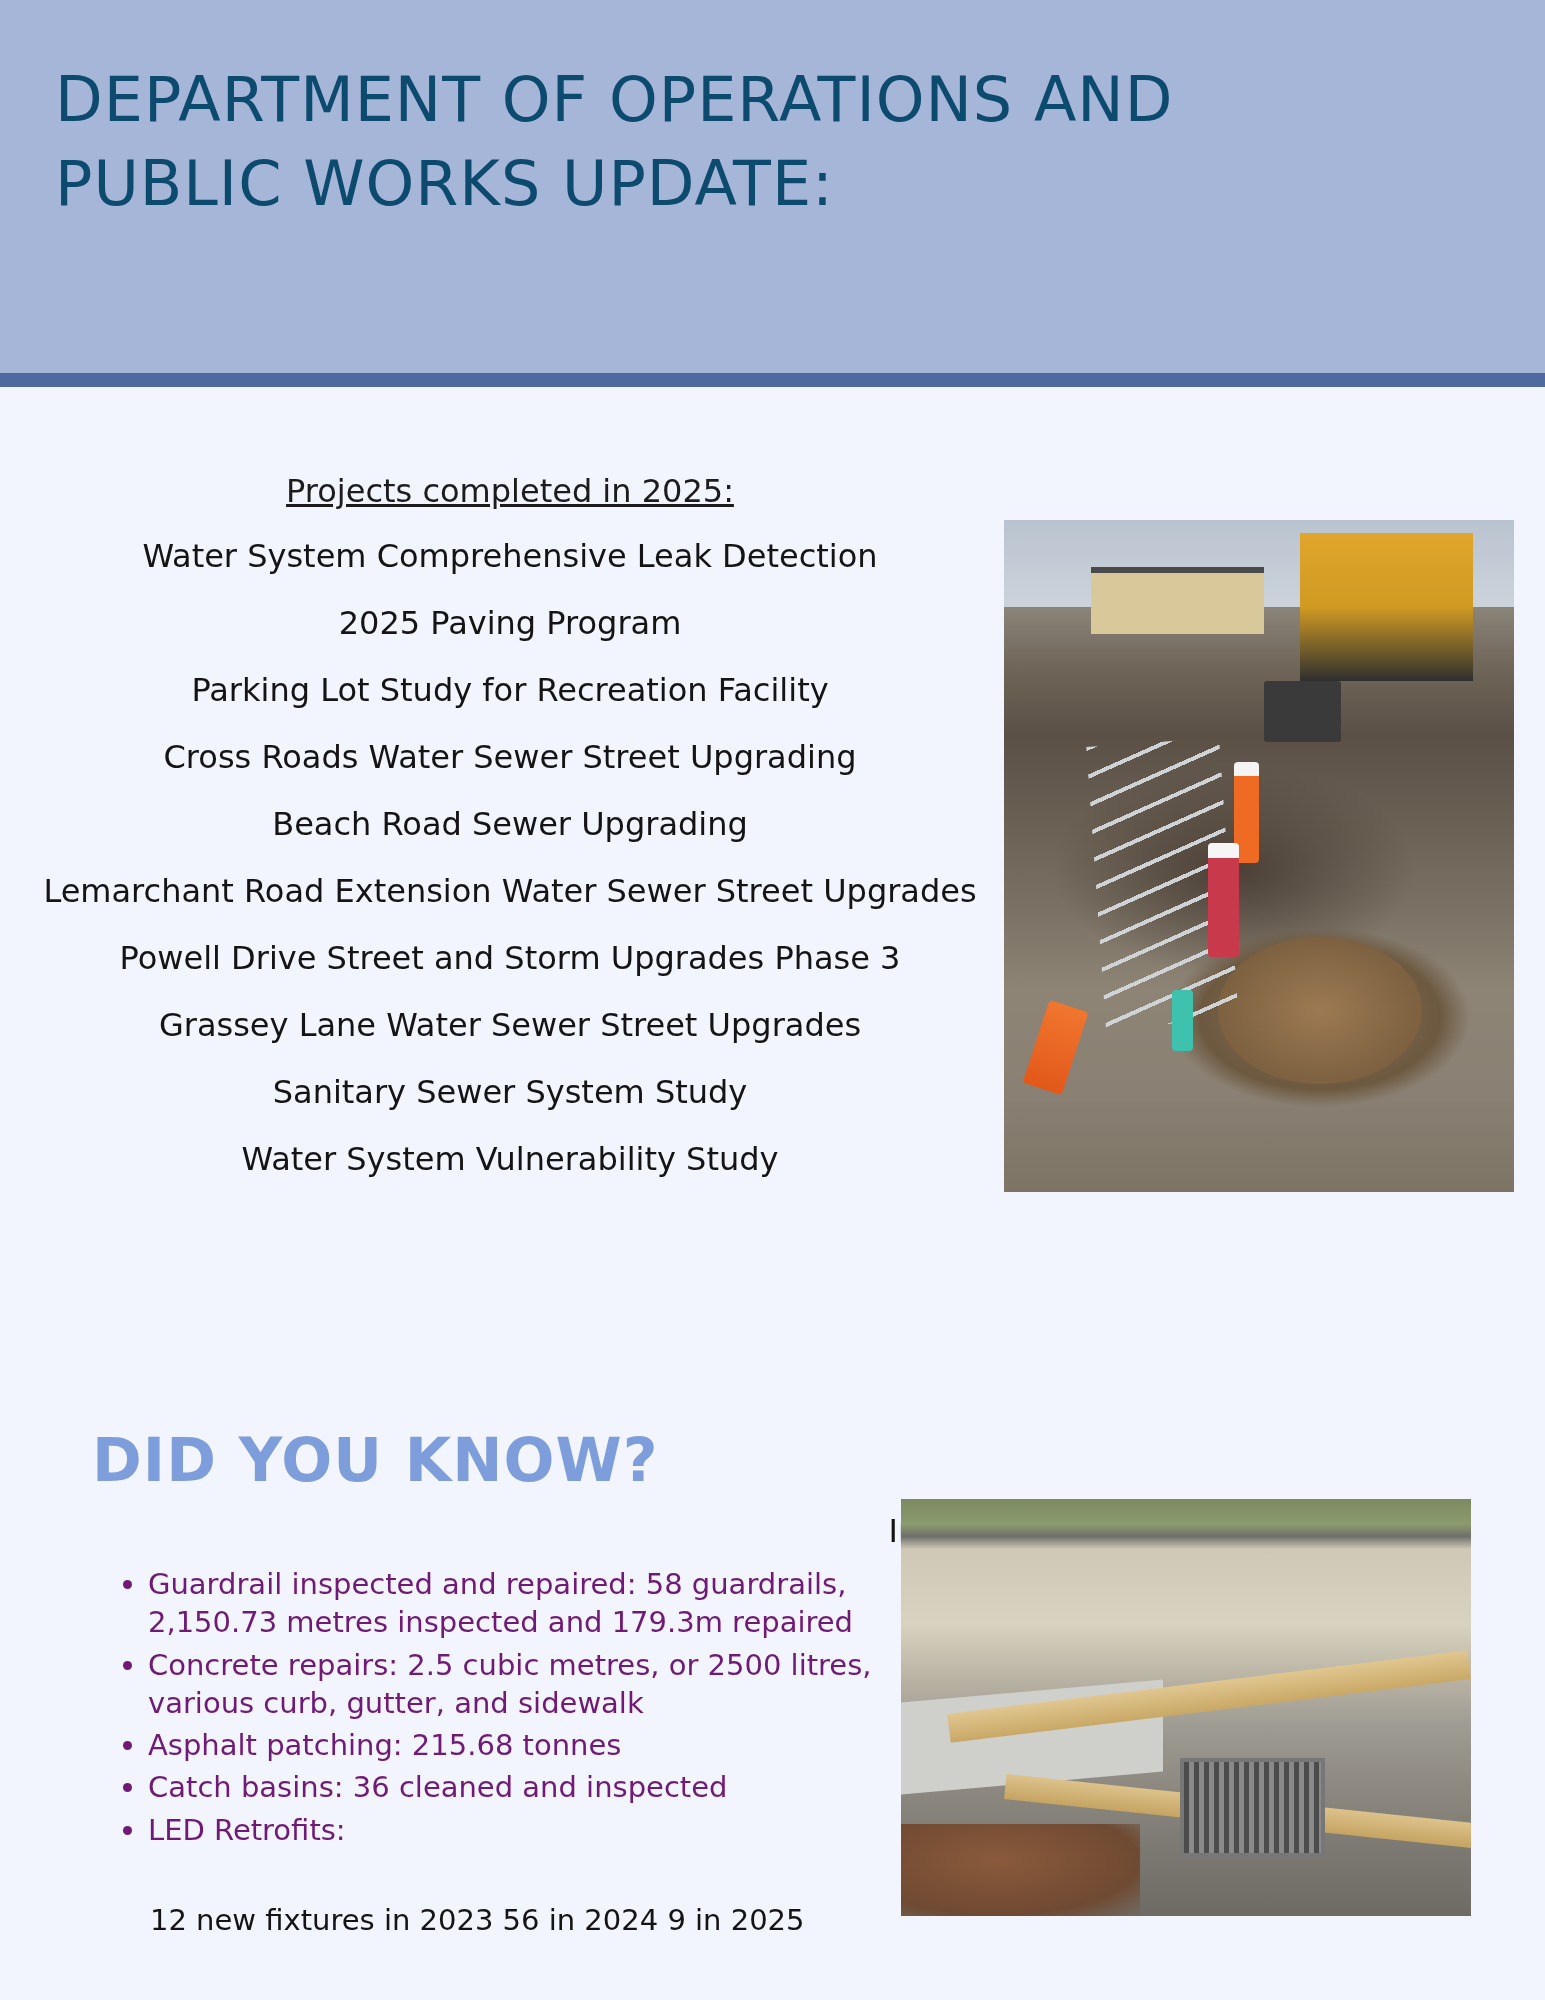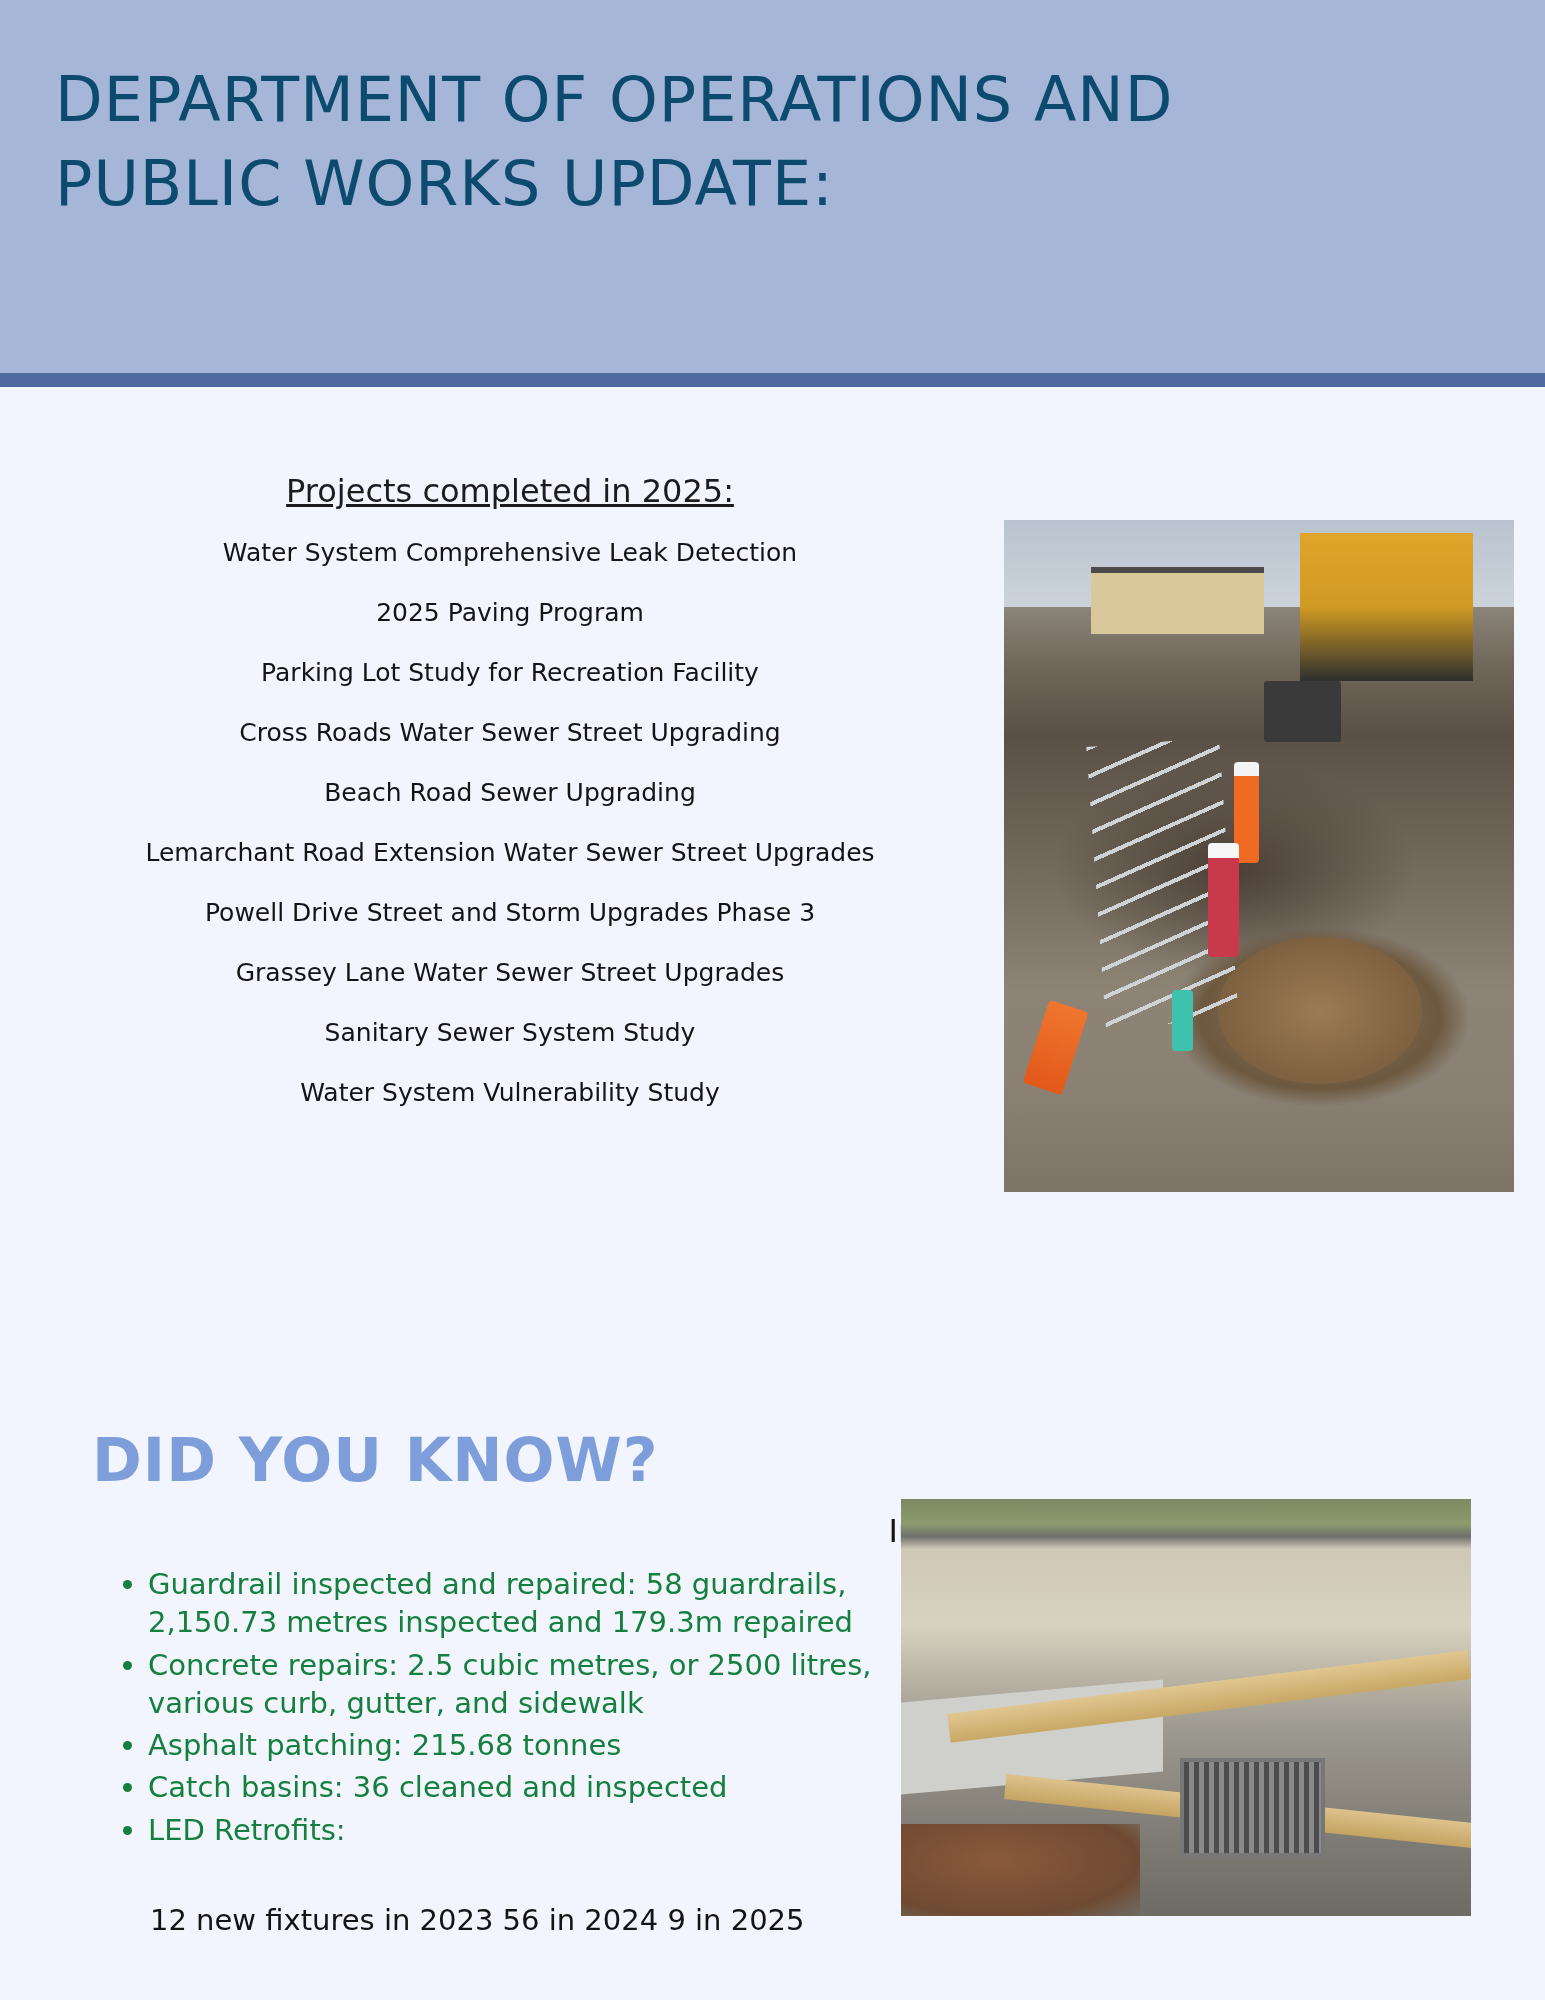--- a/index.html
+++ b/index.html
@@ -54,21 +54,21 @@
     text-align: center;
   }
   .projects-heading {
     font-size: 32px;
     color: #1c1c1c;
     text-decoration: underline;
     margin-bottom: 30px;
     display: inline-block;
   }
   .project-item {
-    font-size: 25px;
+    font-size: 32px;
     color: #141414;
     line-height: 1.0;
     margin: 0 0 35px 0;
     white-space: nowrap;
   }
 
   .photo {
     position: absolute;
     background: #9aa3ad;
     overflow: hidden;
@@ -202,21 +202,21 @@
   }
 
   .bullets {
     position: absolute;
     left: 100px;
     top: 1178px;
     width: 800px;
     margin: 0;
     padding-left: 48px;
     font-size: 29px;
-    color: #15803d;
+    color: #701a75;
     line-height: 1.32;
   }
   .bullets li {
     margin-bottom: 4px;
   }
   .led-sub {
     position: absolute;
     left: 150px;
     top: 1516px;
     font-size: 29px;

